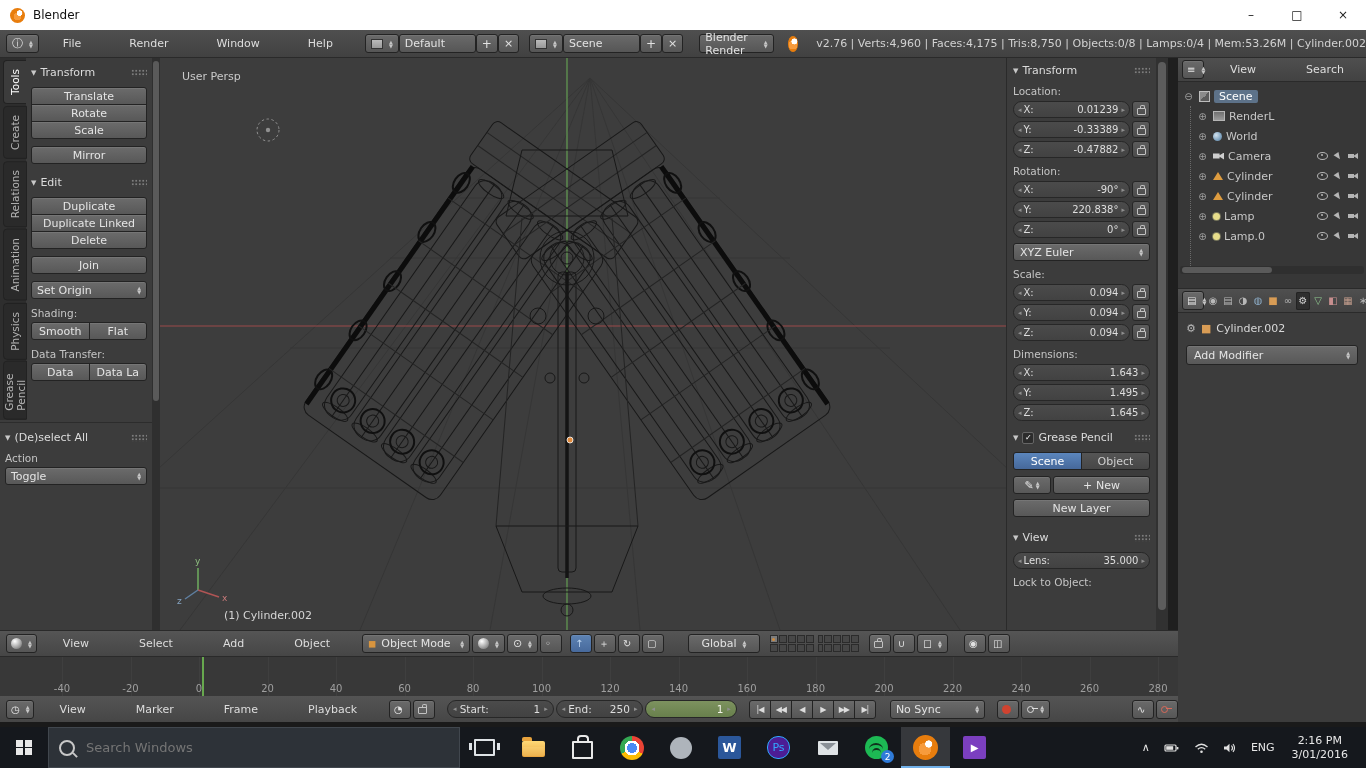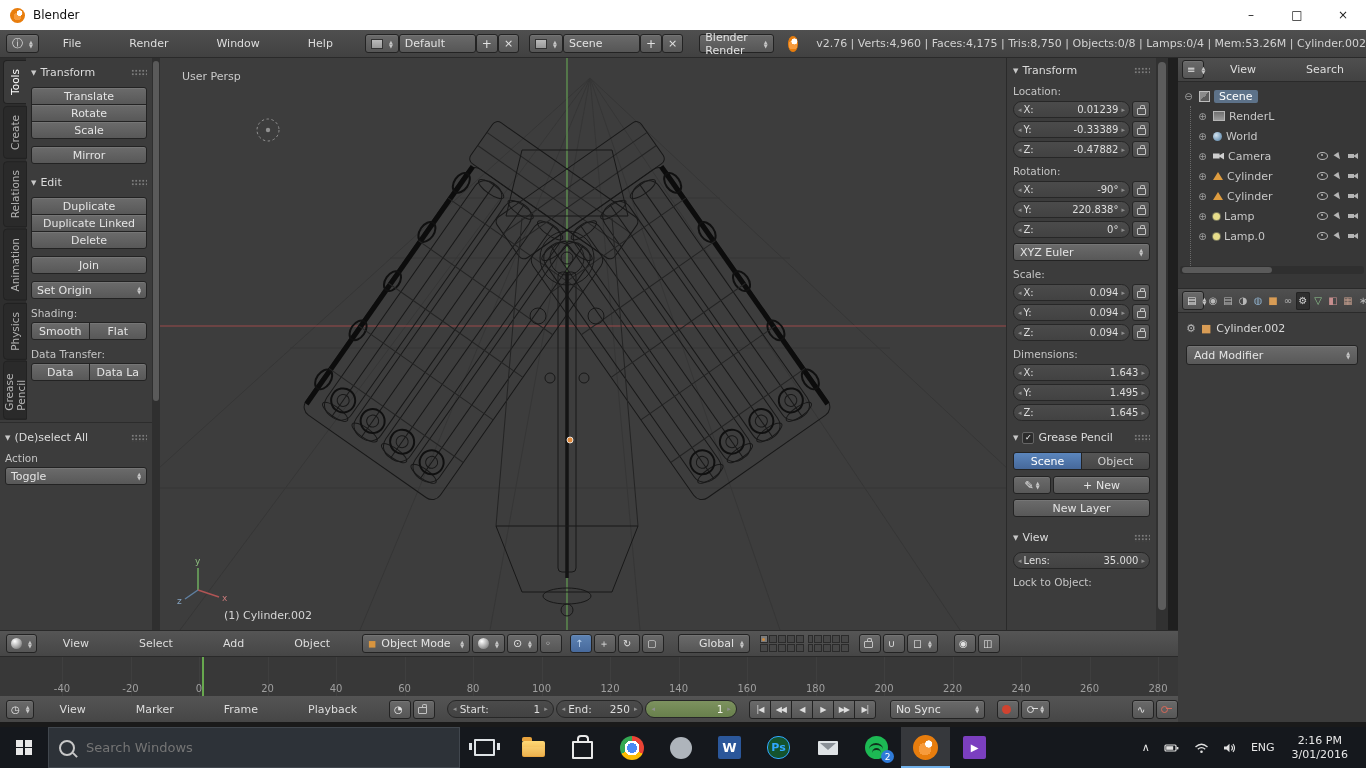--- a/index.html
+++ b/index.html
@@ -208,22 +208,22 @@
                             background:linear-gradient(#f8cc6d,#edb24e);border-radius:1px;}
   .api-store{width:17px;height:14px;border:2px solid #e8e8e8;border-radius:1px;position:relative;margin-top:5px;}
   .api-store::before{content:"";position:absolute;top:-8px;left:2.5px;width:8px;height:5px;border:2px solid #e8e8e8;
                      border-bottom:none;border-radius:4px 4px 0 0;}
   .api-chrome{width:24px;height:24px;border-radius:50%;
               background:radial-gradient(circle,#4a8af4 0 5px,#fff 5px 7.5px,transparent 7.5px),
                          conic-gradient(#ea4335 0deg 120deg,#fbbc05 120deg 240deg,#34a853 240deg 360deg);}
   .api-github{width:22px;height:22px;border-radius:50%;background:#aeb4bb;}
   .api-word{width:23px;height:23px;background:#2b579a;border-radius:2px;color:#fff;font-weight:bold;font-size:13px;
             display:flex;align-items:center;justify-content:center;}
-  .api-photoshop{width:23px;height:23px;background:#14532d;border:1.5px solid #31a8ff;border-radius:11px;color:#31a8ff;
-                 font-weight:bold;font-size:11px;display:flex;align-items:center;justify-content:center;box-sizing:border-box;}
+  .api-photoshop{width:23px;height:23px;background:#4c1d95;border:1.5px solid #31a8ff;border-radius:11px;color:#31a8ff;
+                 font-weight:normal;font-size:11px;display:flex;align-items:center;justify-content:center;box-sizing:border-box;}
   .api-mail{width:20px;height:14px;background:#dfe3e6;border-radius:1px;position:relative;}
   .api-mail::after{content:"";position:absolute;left:2px;top:2px;border-left:8px solid transparent;
                    border-right:8px solid transparent;border-top:7px solid #8a9097;}
   .api-spotify{width:23px;height:23px;border-radius:50%;background:#1db954;position:relative;}
   .api-spotify::before{content:"";position:absolute;width:14px;height:10px;border-top:2.5px solid #10301c;
                        border-radius:50% 50% 0 0;top:7px;left:4px;}
   .api-spotify::after{content:"";position:absolute;width:9px;height:8px;border-top:2.5px solid #10301c;
                       border-radius:50% 50% 0 0;top:12px;left:6.5px;}
   .api-blender{width:25px;height:25px;border-radius:50%;
                background:radial-gradient(circle at 63% 36%,#ffffff 0 3.4px,transparent 3.8px),
@@ -841,21 +841,21 @@
       </span>
     <span class="hbtn small">
         <span>＋</span>
       </span>
     <span class="hbtn small">
         <span>↻</span>
       </span>
     <span class="hbtn small">
         <span>▢</span>
       </span>
-    <span class="drop" style="width:72px;margin-left:12px;justify-content:flex-end">
+    <span class="drop" style="width:72px;margin-left:22px;justify-content:center">
       <span>Global</span>
       <span class="updown">
           <i>▲</i>
           <i>▼</i>
         </span>
     </span>
     <span id="layers">
         <span class="lcell act"></span>
         <span class="lcell"></span>
         <span class="lcell"></span>

